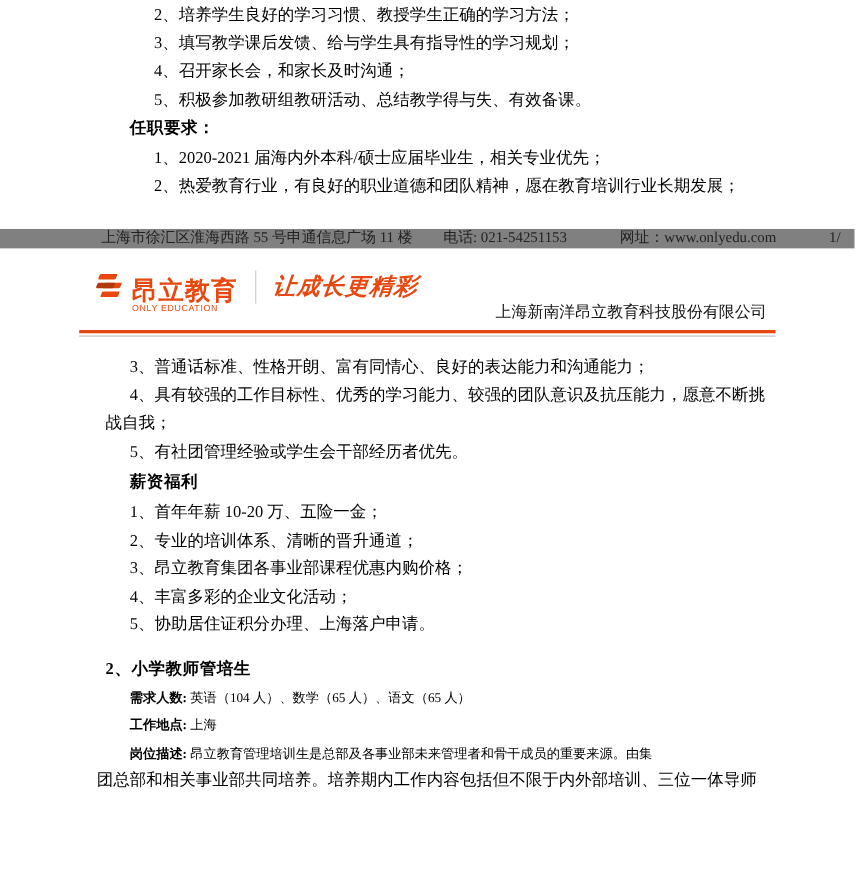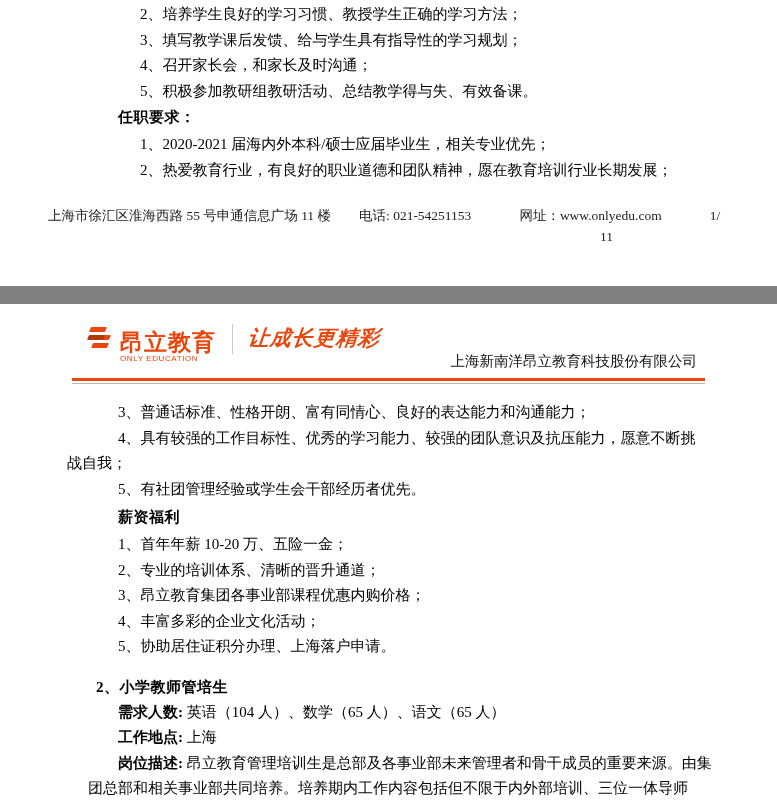--- a/index.html
+++ b/index.html
@@ -15,42 +15,42 @@
   }
   .page {
     position: relative;
     width: 777px;
     background: #ffffff;
   }
 
   
   .page-one {
     padding: 0 0 0 0;
-    height: 286px;
+    height: 208px;
     box-sizing: border-box;
   }
   .list-block {
     padding-top: 2px;
   }
   .li {
     font-size: 15px;
     line-height: 25.5px;
     padding-left: 140px;
     white-space: nowrap;
   }
   .heading {
     font-size: 15px;
     line-height: 26px;
     padding-left: 118px;
     font-weight: bold;
     letter-spacing: 0.5px;
   }
   .footer-line {
     margin-top: 22px;
-    padding-left: 48px;
+    padding-left: 92px;
     font-size: 13.5px;
     color: #222222;
     line-height: 22px;
     display: flex;
     align-items: baseline;
   }
   .footer-line .addr { white-space: nowrap; }
   .footer-line .tel { margin-left: 28px; white-space: nowrap; }
   .footer-line .web { margin-left: 48px; white-space: nowrap; }
   .footer-line .pageno { margin-left: 48px; white-space: nowrap; }
@@ -170,21 +170,21 @@
   }
   .numbered-title {
     font-size: 15px;
     font-weight: bold;
     padding-left: 96px;
     line-height: 26px;
     margin-top: 14px;
     letter-spacing: 0.5px;
   }
   .field-row {
-    font-size: 15px;
+    font-size: 12px;
     line-height: 25.5px;
     padding-left: 118px;
   }
   .field-label { font-weight: bold; }
   .para-cont {
     font-size: 15px;
     line-height: 25.5px;
     padding-left: 88px;
   }
 </style>
@@ -239,21 +239,21 @@
     <div class="company-name">上海新南洋昂立教育科技股份有限公司</div>
     <div class="header-rule"></div>
     <div class="header-rule-thin"></div>
   </div>
 
   <div class="page-two">
 
     <div>
       <div class="li-wrap">3、普通话标准、性格开朗、富有同情心、良好的表达能力和沟通能力；</div>
       <div class="li-wrap">4、具有较强的工作目标性、优秀的学习能力、较强的团队意识及抗压能力，愿意不断挑</div>
-      <div class="li-wrap nohang" style="padding-left:67px;">战自我；</div>
+      <div class="li-wrap nohang" style="padding-left:96px;">战自我；</div>
       <div class="li-wrap">5、有社团管理经验或学生会干部经历者优先。</div>
     </div>
 
     <div class="sec-heading">薪资福利</div>
 
     <div>
       <div class="li-wrap">1、首年年薪 10-20 万、五险一金；</div>
       <div class="li-wrap">2、专业的培训体系、清晰的晋升通道；</div>
       <div class="li-wrap">3、昂立教育集团各事业部课程优惠内购价格；</div>
       <div class="li-wrap">4、丰富多彩的企业文化活动；</div>

